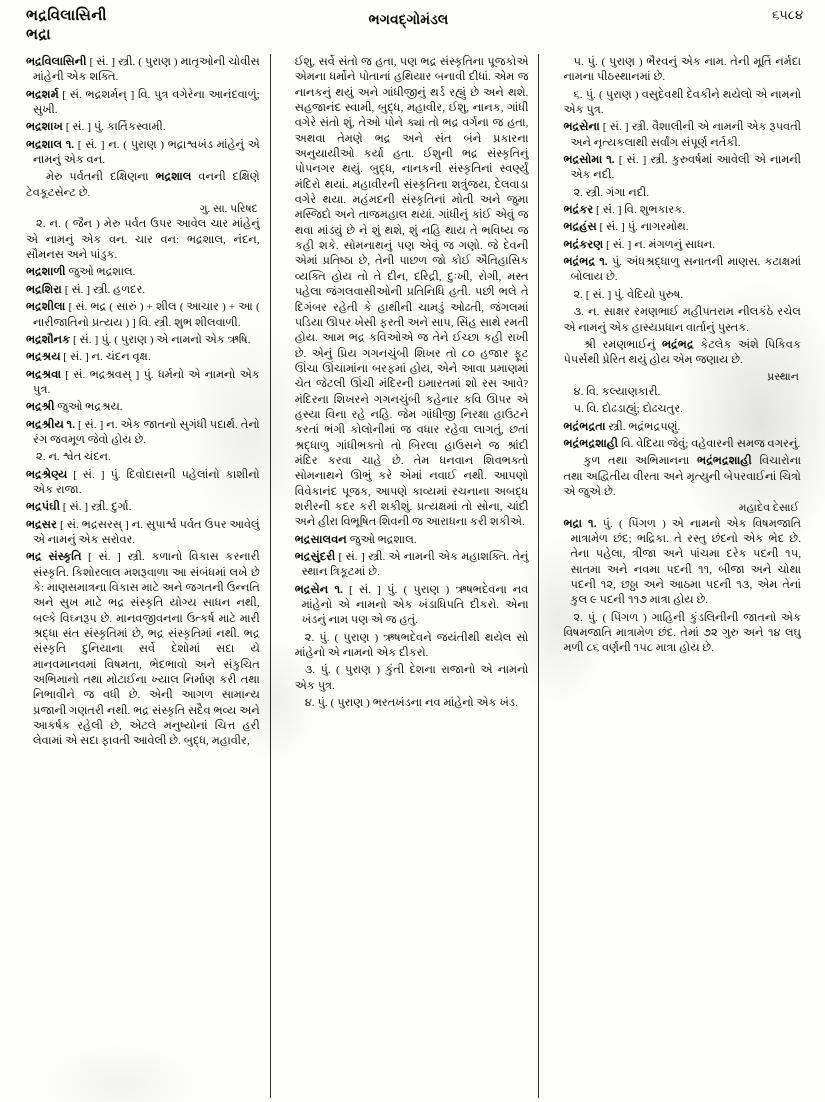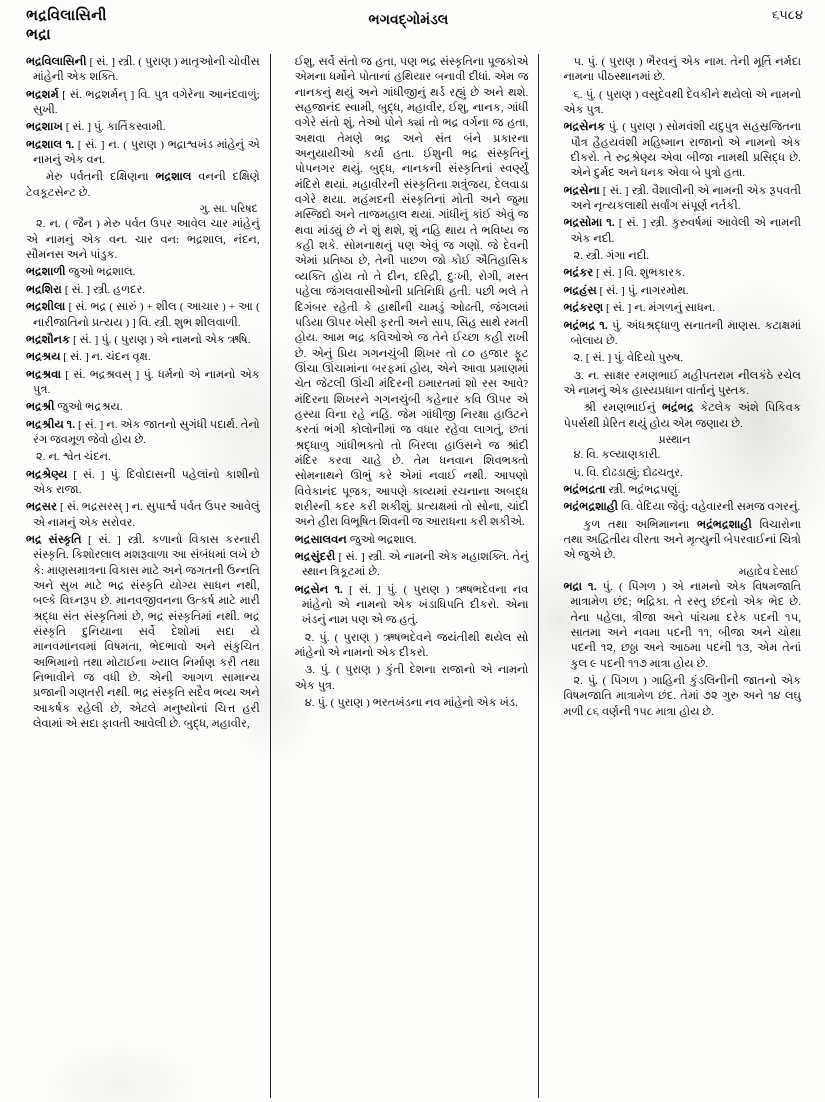--- a/index.html
+++ b/index.html
@@ -99,21 +99,21 @@
   .b { font-weight: bold; }
   .attrib {
     display: block;
     text-align: right;
     font-weight: normal;
     font-size: 11px;
     margin-top: -1px;
     padding-right: 2px;
   }
   .attrib.indent-mid {
-    text-align: left;
+    text-align: right;
     padding-left: 40%;
   }
 </style>
 </head>
 <body>
 
 <div class="page">
 
   <div class="header">
     <div class="hdr-left">
@@ -136,36 +136,36 @@
         <p class="entry"><span class="hw">ભદ્રશાળી</span><span> જુઓ ભદ્રશાલ.</span></p>
         <p class="entry"><span class="hw">ભદ્રશિરા</span><span> [ સં. ]  સ્ત્રી. હળદર.</span></p>
         <p class="entry"><span class="hw">ભદ્રશીલા</span><span> [ સં. ભદ્ર ( સારું ) + શીલ ( આચાર ) + આ ( નારીજાતિનો પ્રત્યય ) ]  વિ. સ્ત્રી. શુભ શીલવાળી.</span></p>
         <p class="entry"><span class="hw">ભદ્રશૌનક</span><span> [ સં. ]  પું. ( પુરાણ ) એ નામનો એક ઋષિ.</span></p>
         <p class="entry"><span class="hw">ભદ્રશ્રય</span><span> [ સં. ]  ન. ચંદન વૃક્ષ.</span></p>
         <p class="entry"><span class="hw">ભદ્રશ્રવા</span><span> [ સં. ભદ્રશ્રવસ્ ]  પું. ધર્મનો એ નામનો એક પુત્ર.</span></p>
         <p class="entry"><span class="hw">ભદ્રશ્રી</span><span> જુઓ ભદ્રશ્રય.</span></p>
         <p class="entry"><span class="hw">ભદ્રશ્રીય ૧.</span><span> [ સં. ]  ન. એક જાતનો સુગંધી પદાર્થ. તેનો રંગ જવમૂળ જેવો હોય છે.</span></p>
         <p class="entry sub">૨. ન. શ્વેત ચંદન.</p>
         <p class="entry"><span class="hw">ભદ્રશ્રેણ્ય</span><span> [ સં. ]  પું. દિવોદાસની પહેલાંનો કાશીનો એક રાજા.</span></p>
+        <p class="entry"><span class="hw">ભદ્રપંઘી</span><span> [ સં. ]  સ્ત્રી. દુર્ગા.</span></p>
         <p class="entry"><span class="hw">ભદ્રસર</span><span> [ સં. ભદ્રસરસ્ ]  ન. સુપાર્શ્વ પર્વત ઉપર આવેલું એ નામનું એક સરોવર.</span></p>
         <p class="entry"><span class="hw">ભદ્ર સંસ્કૃતિ</span><span> [ સં. ]  સ્ત્રી. કળાનો વિકાસ કરનારી સંસ્કૃતિ. કિશોરલાલ મશરૂવાળા આ સંબંધમાં લખે છે કે: માણસમાત્રના વિકાસ માટે અને જગતની ઉન્નતિ અને સુખ માટે ભદ્ર સંસ્કૃતિ યોગ્ય સાધન નથી, બલ્કે વિઘ્નરૂપ છે. માનવજીવનના ઉત્કર્ષ માટે મારી શ્રદ્ધા સંત સંસ્કૃતિમાં છે, ભદ્ર સંસ્કૃતિમાં નથી. ભદ્ર સંસ્કૃતિ દુનિયાના સર્વે દેશોમાં સદા યે માનવમાનવમાં વિષમતા, ભેદભાવો અને સંકુચિત અભિમાનો તથા મોટાઈના ખ્યાલ નિર્માણ કરી તથા નિભાવીને જ વધી છે. એની આગળ સામાન્ય પ્રજાની ગણતરી નથી. ભદ્ર સંસ્કૃતિ સદૈવ ભવ્ય અને આકર્ષક રહેલી છે, એટલે મનુષ્યોનાં ચિત્ત હરી લેવામાં એ સદા ફાવતી આવેલી છે. બુદ્ધ, મહાવીર,</span></p>
       </div>
     <div class="col c2" id="col-1">
         <p class="entry" style="text-indent: 0px; padding-left: 0px;">ઈશુ, સર્વે સંતો જ હતા, પણ ભદ્ર સંસ્કૃતિના પૂજકોએ એમના ધર્મોને પોતાનાં હથિયાર બનાવી દીધાં. એમ જ નાનકનું થયું અને ગાંધીજીનું થર્ડ રહ્યું છે અને થશે. સહજાનંદ સ્વામી, બુદ્ધ, મહાવીર, ઈશુ, નાનક, ગાંધી વગેરે સંતો શું, તેઓ પોને ક્યાં તો ભદ્ર વર્ગના જ હતા, અથવા તેમણે ભદ્ર અને સંત બંને પ્રકારના અનુયાયીઓ કર્યા હતા. ઈશુની ભદ્ર સંસ્કૃતિનું પોપનગર થયું. બુદ્ધ, નાનકની સંસ્કૃતિનાં સ્વર્ણ્યું મંદિરો થયાં. મહાવીરની સંસ્કૃતિના શત્રુંજય, દેલવાડા વગેરે થયા. મહંમદની સંસ્કૃતિનાં મોતી અને જુમા મસ્જિદો અને તાજમહાલ થયાં. ગાંધીનું કાંઈ એવું જ થવા માંડ્યું છે ને શું થશે, શું નહિ થાય તે ભવિષ્ય જ કહી શકે. સોમનાથનું પણ એવું જ ગણો. જે દેવની એમાં પ્રતિષ્ઠા છે, તેની પાછળ જો કોઈ ઐતિહાસિક વ્યક્તિ હોય તો તે દીન, દરિદ્રી, દુઃખી, રોગી, મસ્ત પહેલા જંગલવાસીઓની પ્રતિનિધિ હતી. પછી ભલે તે દિગંબર રહેતી કે હાથીની ચામડું ઓઢતી, જંગલમાં પડિયા ઊપર ખેસી ફરતી અને સાપ, સિંહ સાથે રમતી હોય. આમ ભદ્ર કવિઓએ જ તેને ઈચ્છા કહી રાખી છે. એનું પ્રિય ગગનચુંબી શિખર તો ૮૦ હજાર ફૂટ ઊંચા ઊંચામાંના બરફમાં હોય, એને આવા પ્રમાણમાં ચેત જેટલી ઊંચી મંદિરની ઇમારતમાં શો રસ આવે? મંદિરના શિખરને ગગનચુંબી કહેનાર કવિ ઊપર એ હસ્યા વિના રહે નહિ. જેમ ગાંધીજી નિરક્ષા હાઉટને કરતાં ભંગી કોલોનીમાં જ વધાર રહેવા લાગતું, છતાં શ્રદ્ધાળુ ગાંધીભક્તો તો બિરલા હાઉસને જ શ્રાંદી મંદિર કરવા ચાહે છે. તેમ ધનવાન શિવભક્તો સોમનાથને ઊભું કરે એમાં નવાઈ નથી. આપણો વિવેકાનંદ પૂજક, આપણે કાવ્યમાં રચનાના અબદ્ધ શરીરની કદર કરી શકીશું. પ્રત્યક્ષમાં તો સોના, ચાંદી અને હીરા વિભૂષિત શિવની જ આરાધના કરી શકીએ.</p>
         <p class="entry"><span class="hw">ભદ્રસાલવન</span><span> જુઓ ભદ્રશાલ.</span></p>
         <p class="entry"><span class="hw">ભદ્રસુંદરી</span><span> [ સં. ]  સ્ત્રી. એ નામની એક મહાશક્તિ. તેનું સ્થાન ત્રિકૂટમાં છે.</span></p>
         <p class="entry"><span class="hw">ભદ્રસેન ૧.</span><span> [ સં. ]  પું. ( પુરાણ ) ઋષભદેવના નવ માંહેનો એ નામનો એક ખંડાધિપતિ દીકરો. એના ખંડનું નામ પણ એ જ હતું.</span></p>
         <p class="entry sub">૨. પું. ( પુરાણ ) ઋષભદેવને જયંતીથી થયેલ સો માંહેનો એ નામનો એક દીકરો.</p>
         <p class="entry sub">૩. પું. ( પુરાણ ) કુંતી દેશના રાજાનો એ નામનો એક પુત્ર.</p>
         <p class="entry sub">૪. પું. ( પુરાણ ) ભરતખંડના નવ માંહેનો એક ખંડ.</p>
       </div>
     <div class="col c3" id="col-2">
         <p class="entry sub">૫. પું. ( પુરાણ ) ભૈરવનું એક નામ. તેની મૂર્તિ નર્મદા નામના પીઠસ્થાનમાં છે.</p>
         <p class="entry sub">૬. પું. ( પુરાણ ) વસુદેવથી દેવકીને થયેલો એ નામનો એક પુત્ર.</p>
-        <p class="entry"><span class="hw">ભદ્રસેનક</span><span> પું. ( પુરાણ ) સોમવંશી યદુપુત્ર સહસ્રજિતના પૌત્ર હૈહયવંશી મહિષ્માન રાજાનો એ નામનો એક દીકરો. તે રુદ્રશ્રેણ્ય એવા બીજા નામથી પ્રસિદ્ધ છે. એને દુર્મદ અને ધનક એવા બે પુત્રો હતા.</span></p>
         <p class="entry"><span class="hw">ભદ્રસેના</span><span> [ સં. ]  સ્ત્રી. વૈશાલીની એ નામની એક રૂપવતી અને નૃત્યકલાથી સર્વાંગ સંપૂર્ણ નર્તકી.</span></p>
         <p class="entry"><span class="hw">ભદ્રસોમા ૧.</span><span> [ સં. ]  સ્ત્રી. કુરુવર્ષમાં આવેલી એ નામની એક નદી.</span></p>
         <p class="entry sub">૨. સ્ત્રી. ગંગા નદી.</p>
         <p class="entry"><span class="hw">ભદ્રંકર</span><span> [ સં. ]  વિ. શુભકારક.</span></p>
         <p class="entry"><span class="hw">ભદ્રહંસ</span><span> [ સં. ]  પું. નાગરમોથ.</span></p>
         <p class="entry"><span class="hw">ભદ્રંકરણ</span><span> [ સં. ]  ન. મંગળનું સાધન.</span></p>
         <p class="entry"><span class="hw">ભદ્રંભદ્ર ૧.</span><span> પું. અંધશ્રદ્ધાળુ સનાતની માણસ. કટાક્ષમાં બોલાય છે.</span></p>
         <p class="entry sub">૨. [ સં. ]  પું. વેદિયો પુરુષ.</p>
         <p class="entry sub">૩. ન. સાક્ષર રમણભાઈ મહીપતરામ નીલકંઠે રચેલ એ નામનું એક હાસ્યપ્રધાન વાર્તાનું પુસ્તક.</p>
         <p class="entry quote">શ્રી રમણભાઈનું <span class="b">ભદ્રંભદ્ર</span> કેટલેક અંશે પિકિવક પેપર્સથી પ્રેરિત થયું હોય એમ જણાય છે.</p>

